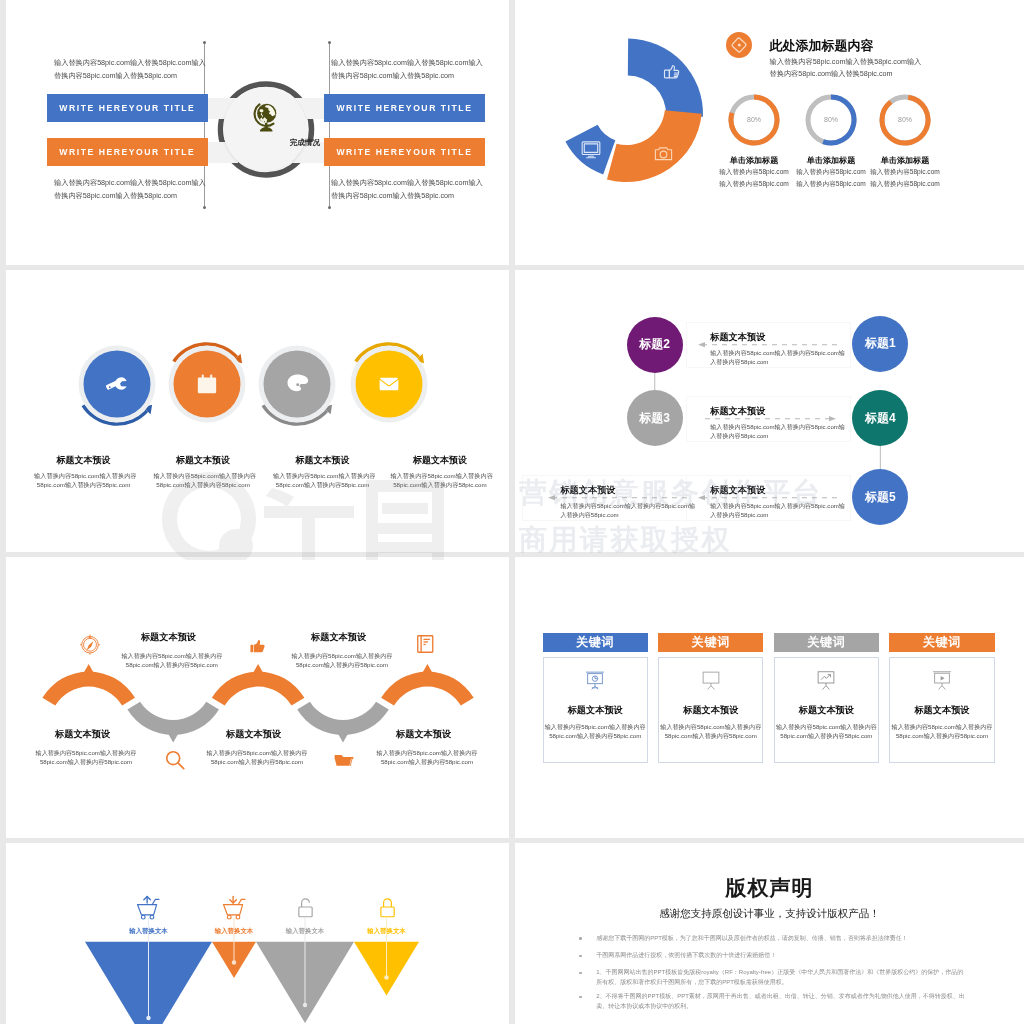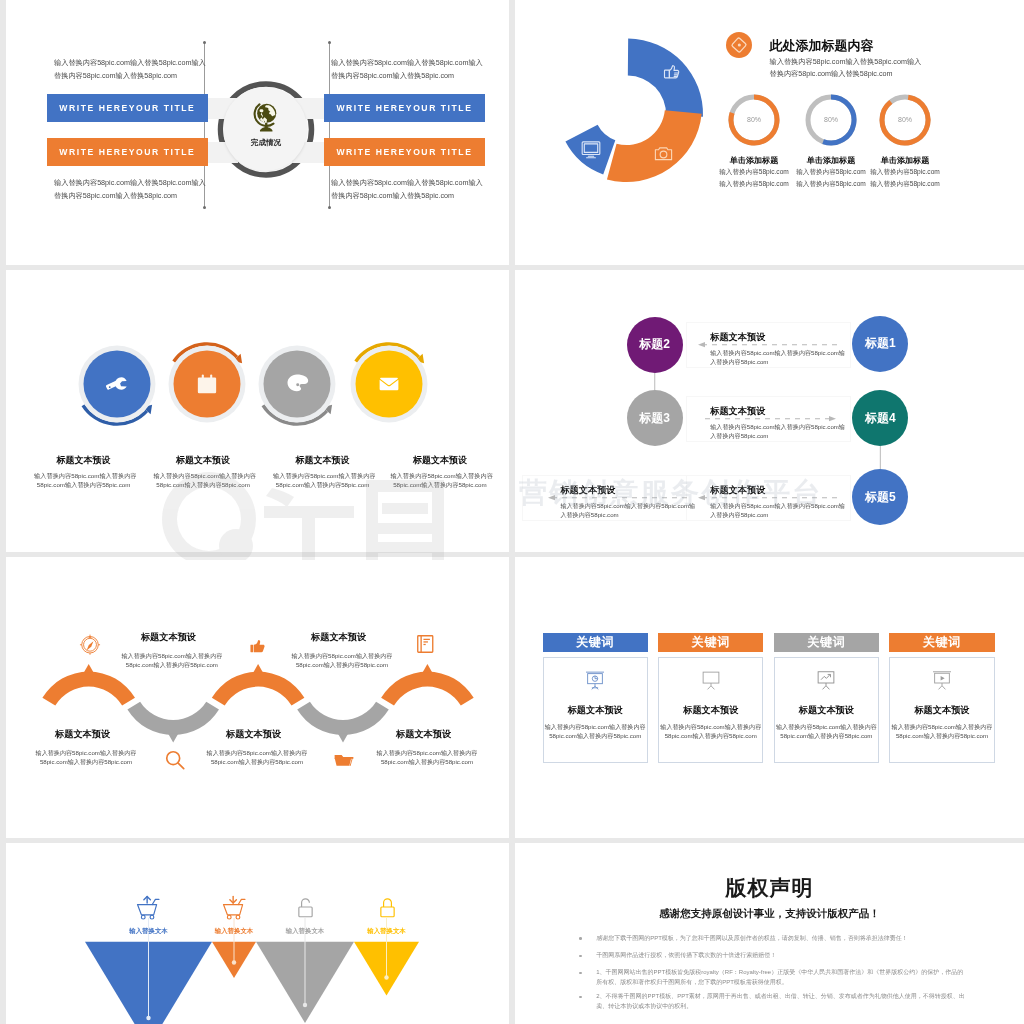--- a/index.html
+++ b/index.html
@@ -35,21 +35,21 @@
   .s4node{position:absolute;border-radius:50%;display:flex;align-items:center;
           justify-content:center;color:#fff;font-weight:bold;font-size:12px;}
 
   
   .card{position:absolute;border:1px solid #cfd8e4;background:#fff;}
   .cardhead{position:absolute;display:flex;align-items:center;justify-content:center;
             color:#fff;font-weight:bold;font-size:12.2px;letter-spacing:0.6px;}
 
   
   .cr-title{font-weight:bold;color:#1a1a1a;}
-  .cr-sub{font-weight:bold;color:#1a1a1a;}
+  .cr-sub{font-weight:normal;color:#1a1a1a;}
   .cr-b{color:#8a8a8a;}
 
   .wm{position:absolute;pointer-events:none;}
 </style>
 </head>
 <body>
 
 <div class="grid">
 <div class="slide" id="s1">
 <div class="s1vl" style="left:198.4px;top:42.9px;height:164.9px;"></div>
@@ -95,21 +95,21 @@
     <path d="M30 8.5c-1.5 1.7-2.5 3.6-1.3 4.8 1.3 1.3 4 .4 5.6 1.4 1.4 1 1.2 3 .5 4.3l6.2 5.2 2.6-2 4.6-.8c-2-5.8-6.5-10.4-12-12.5z"></path>
     <path d="M38.5 22.5c-1.2 1.3-2.4 3.2-1.6 4.4.6 1 2.4.8 3.5 1.7 1.3 1 1.7 3.2 3.3 3.5 1.5.2 2.9-1.4 4.4-1.8.6-.2 1.2-.1 1.8 0 .2-3.5-.4-6.9-1.8-10l-4 1-5.6 1.2z"></path>
     <path d="M18 17.5c-1.6 1.3-2.3 3.5-1.4 4.8.8 1.2 3 .8 4 1.9.8 1 .3 2.6.8 3.8.4 1.1 1.7 1.8 2 3 .3 1.2-.4 2.5-1.3 3.4-1 .9-2.5 1.3-3.5 2.2-.8.7-1.2 1.8-1.3 2.9a20.9 20.9 0 0 0 8 6.4c.6-1.6 1-3.5.4-4.7-.8-1.8-3.3-2.4-4-4.3-.5-1.5.6-3.2 0-4.6-.5-1.4-2.4-2-2.8-3.5-.3-1.3.6-2.6 1.6-3.5 1-.9 2.3-1.5 3.2-2.5.7-.9 1-2.2.6-3.3-.4-1.1-1.5-1.9-2.7-2.2-1.2-.3-2.5-.1-3.6.2z"></path>
     <path d="M27 34.5c-1.5 1.6-3.6 3-3.4 4.8.2 1.5 2.4 2.2 3.3 3.5.9 1.3.7 3.3 1.8 4.4.6.6 1.5.8 2.4.8l1-8.5-5.1-5z"></path>
   </g>
   <g fill="#4b4b12">
     <rect x="28" y="46" width="5" height="10" rx="1"></rect>
     <path d="M17 64c0-3.2 6.3-8.5 13.5-8.5S44 60.8 44 64c0 .7-.5 1.2-1.2 1.2H18.2c-.7 0-1.2-.5-1.2-1.2z"></path>
   </g>
 </svg>
-<div class="abs" style="left:206px;top:138px;width:108px;text-align:center;font-size:7.6px;font-weight:bold;color:#2c2c2c;">完成情况</div>
+<div class="abs" style="left:206px;top:138px;width:108px;text-align:right;font-size:7.6px;font-weight:bold;color:#2c2c2c;">完成情况</div>
 </div>
 <div class="slide" id="s2">
 <svg class="abs" style="left:0;top:0;" width="509" height="265">
 <path d="M113.16,38.50 A75.5,75.5 0 0 1 187.95,116.63 L150.98,115.34 A38.5,38.5 0 0 0 112.84,75.50 Z" fill="#4273C4"></path>
 <path d="M186.65,113.74 A75.5,75.5 0 0 1 91.96,179.43 L101.54,143.69 A38.5,38.5 0 0 0 149.82,110.19 Z" fill="#ED7D31"></path>
 <path d="M88.20,174.38 A68.3,68.3 0 0 1 50.42,141.54 L82.62,124.78 A32.0,32.0 0 0 0 100.32,140.16 Z" fill="#4273C4"></path>
 </svg>
 <svg class="abs" style="left:147px;top:62px;" width="19" height="19" viewBox="0 0 32 32">
  <g fill="none" stroke="#dce6f7" stroke-width="1.9" stroke-linejoin="round" stroke-linecap="round">
   <path d="M12.4 13.6v13.2h11c1.1 0 2-.7 2.3-1.7l2.4-7.6c.5-1.6-.6-3.3-2.3-3.3h-5.6l.8-4.2c.3-1.5-.5-3-1.9-3.6-.6-.3-1.3.1-1.6.7l-1.6 4a5.4 5.4 0 0 1-2.2 2.5z"></path>
@@ -504,14 +504,15 @@
   <circle cx="76" cy="76" r="17"></circle>
   <path d="M112 18c8 2 16 5 22 9l-7 10c-6-5-13-8-21-11z"></path>
   <path d="M104 36h90v12h-39v48h-13V48h-38z"></path>
   <path d="M206 10h78v84h-12V22h-54v72h-12z"></path>
   <path d="M222 33h46v11h-46z"></path>
   <path d="M218 53h54v11h-54z"></path>
   <path d="M218 72h54v11h-54z"></path>
  </g>
 </svg>
 <div class="abs" style="left:519px;top:474px;font-size:28px;font-weight:bold;color:#93a0b0;opacity:0.19;letter-spacing:2.4px;white-space:nowrap;">营销创意服务创作平台</div>
+<div class="abs" style="left:519px;top:521px;font-size:28px;font-weight:bold;color:#93a0b0;opacity:0.19;letter-spacing:2.4px;white-space:nowrap;">商用请获取授权</div>
 </div>
   </div>
 
 </body></html>

